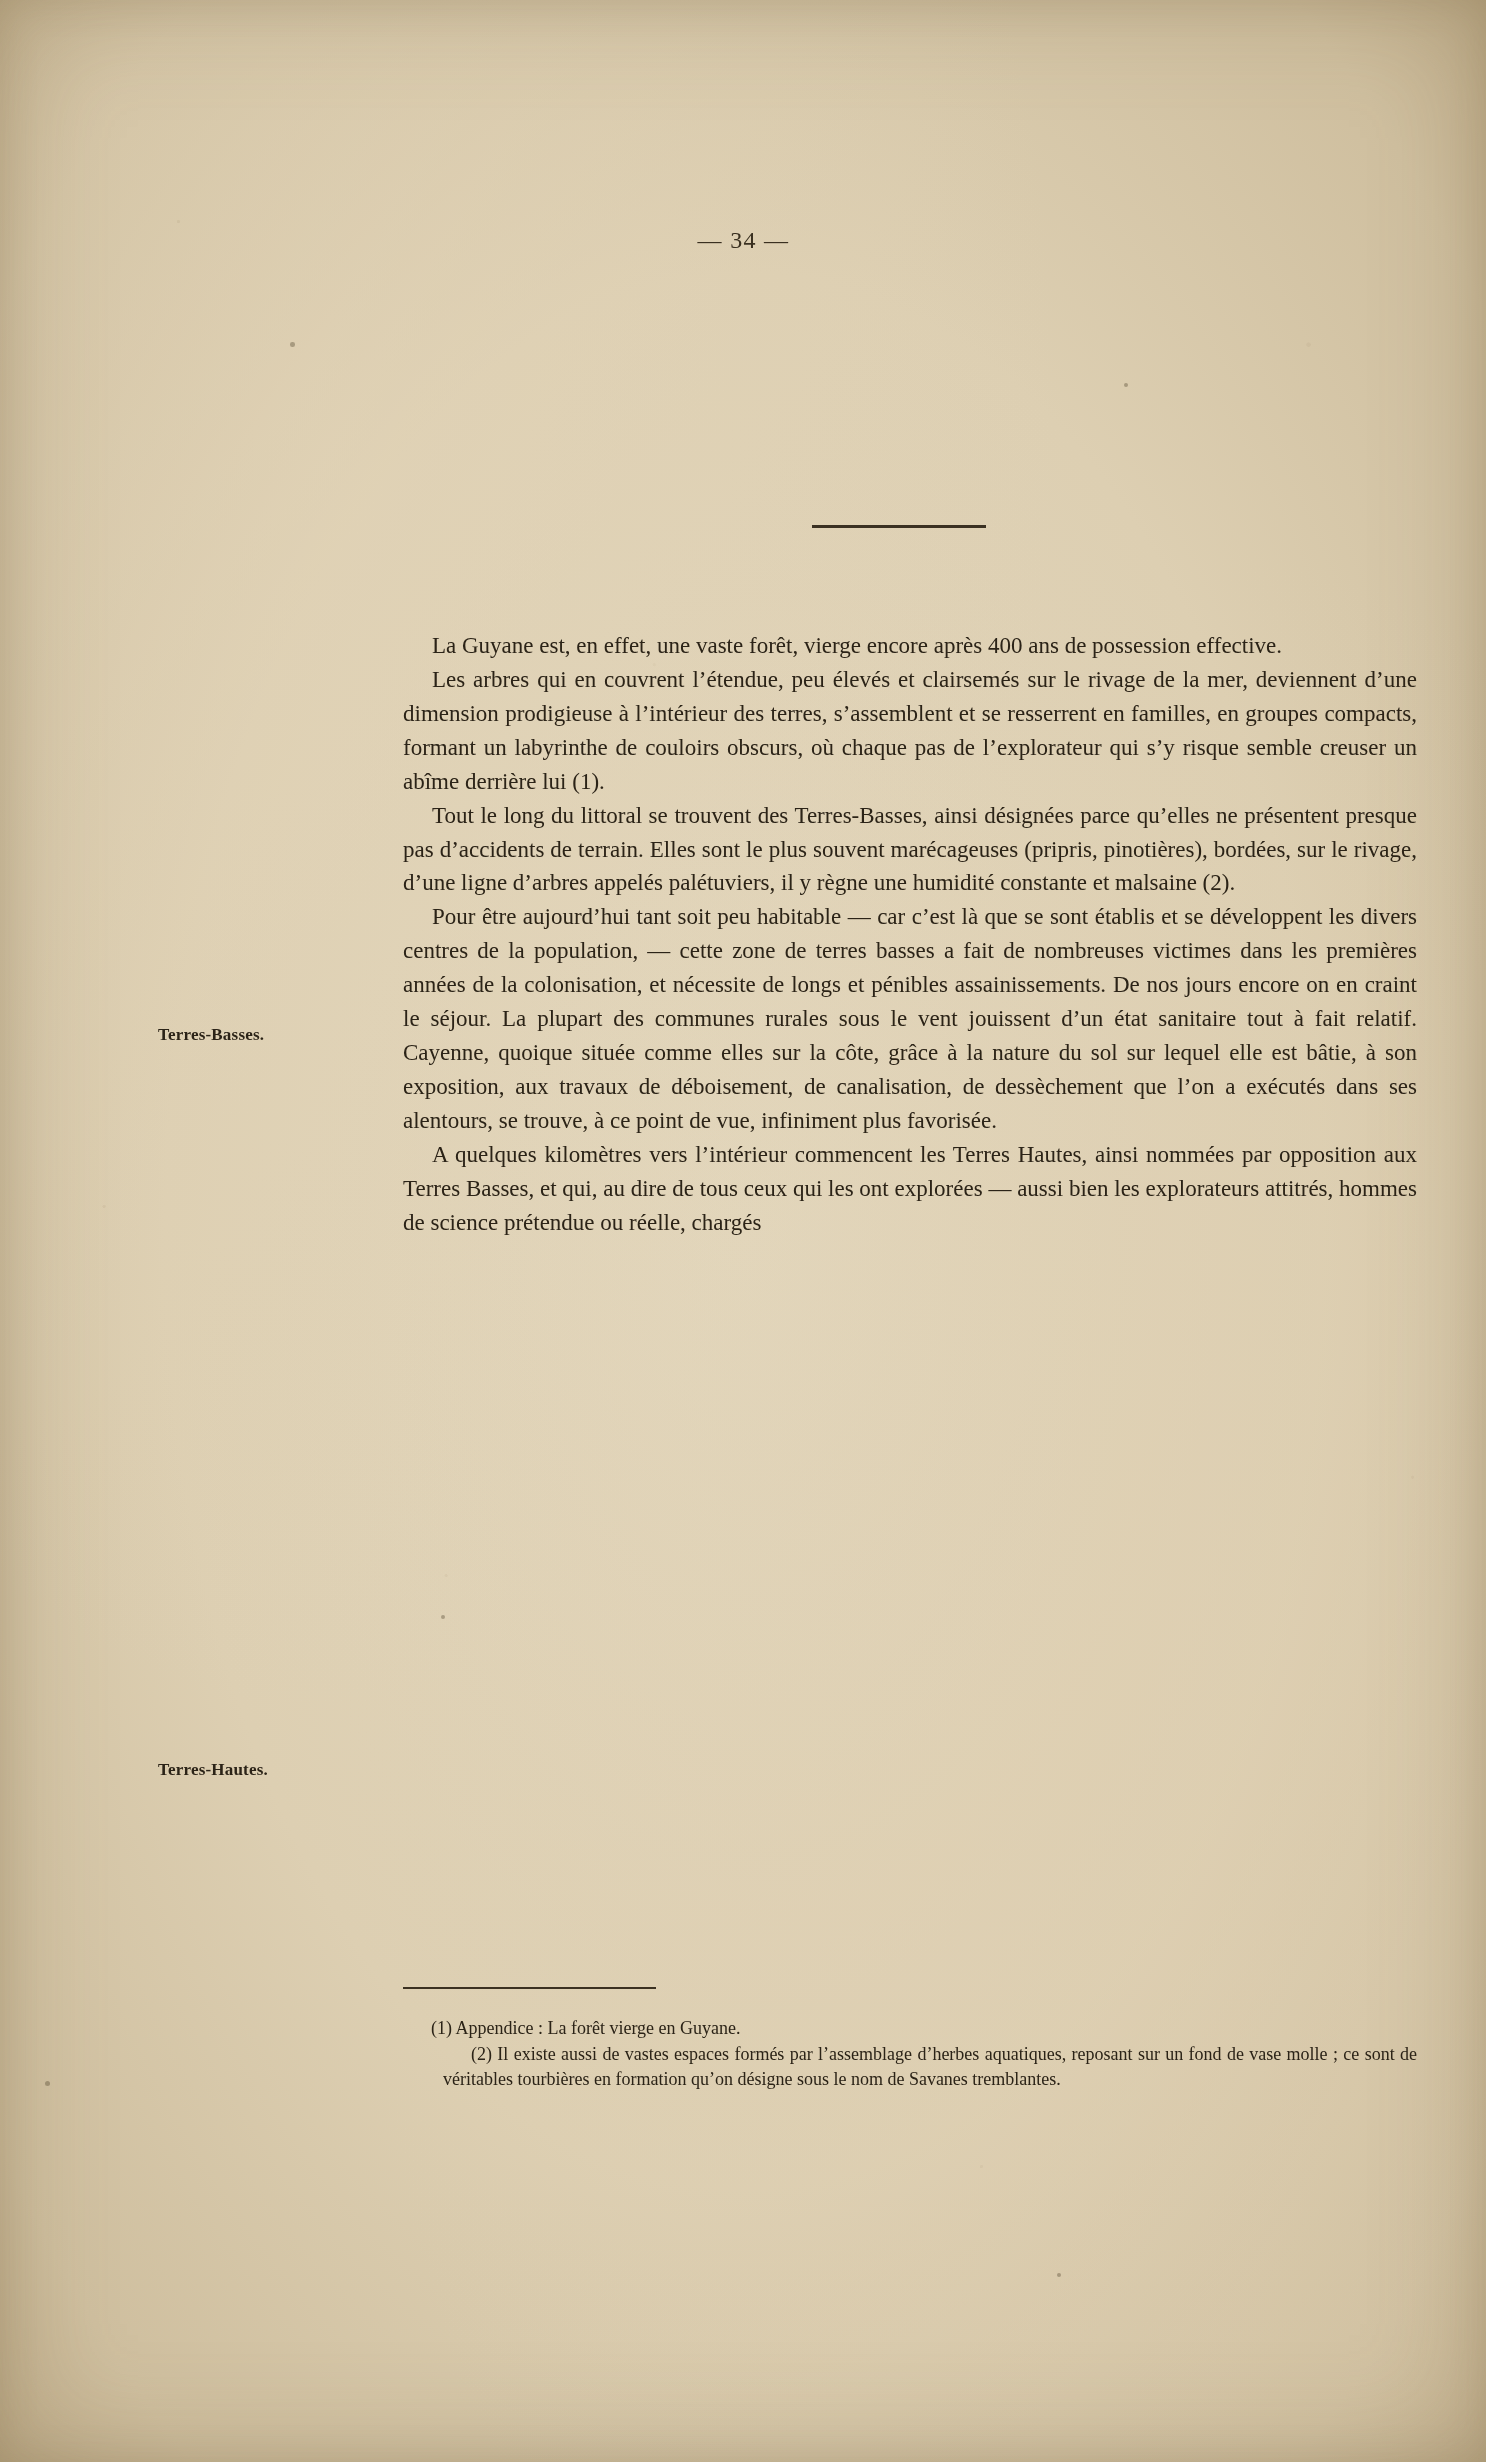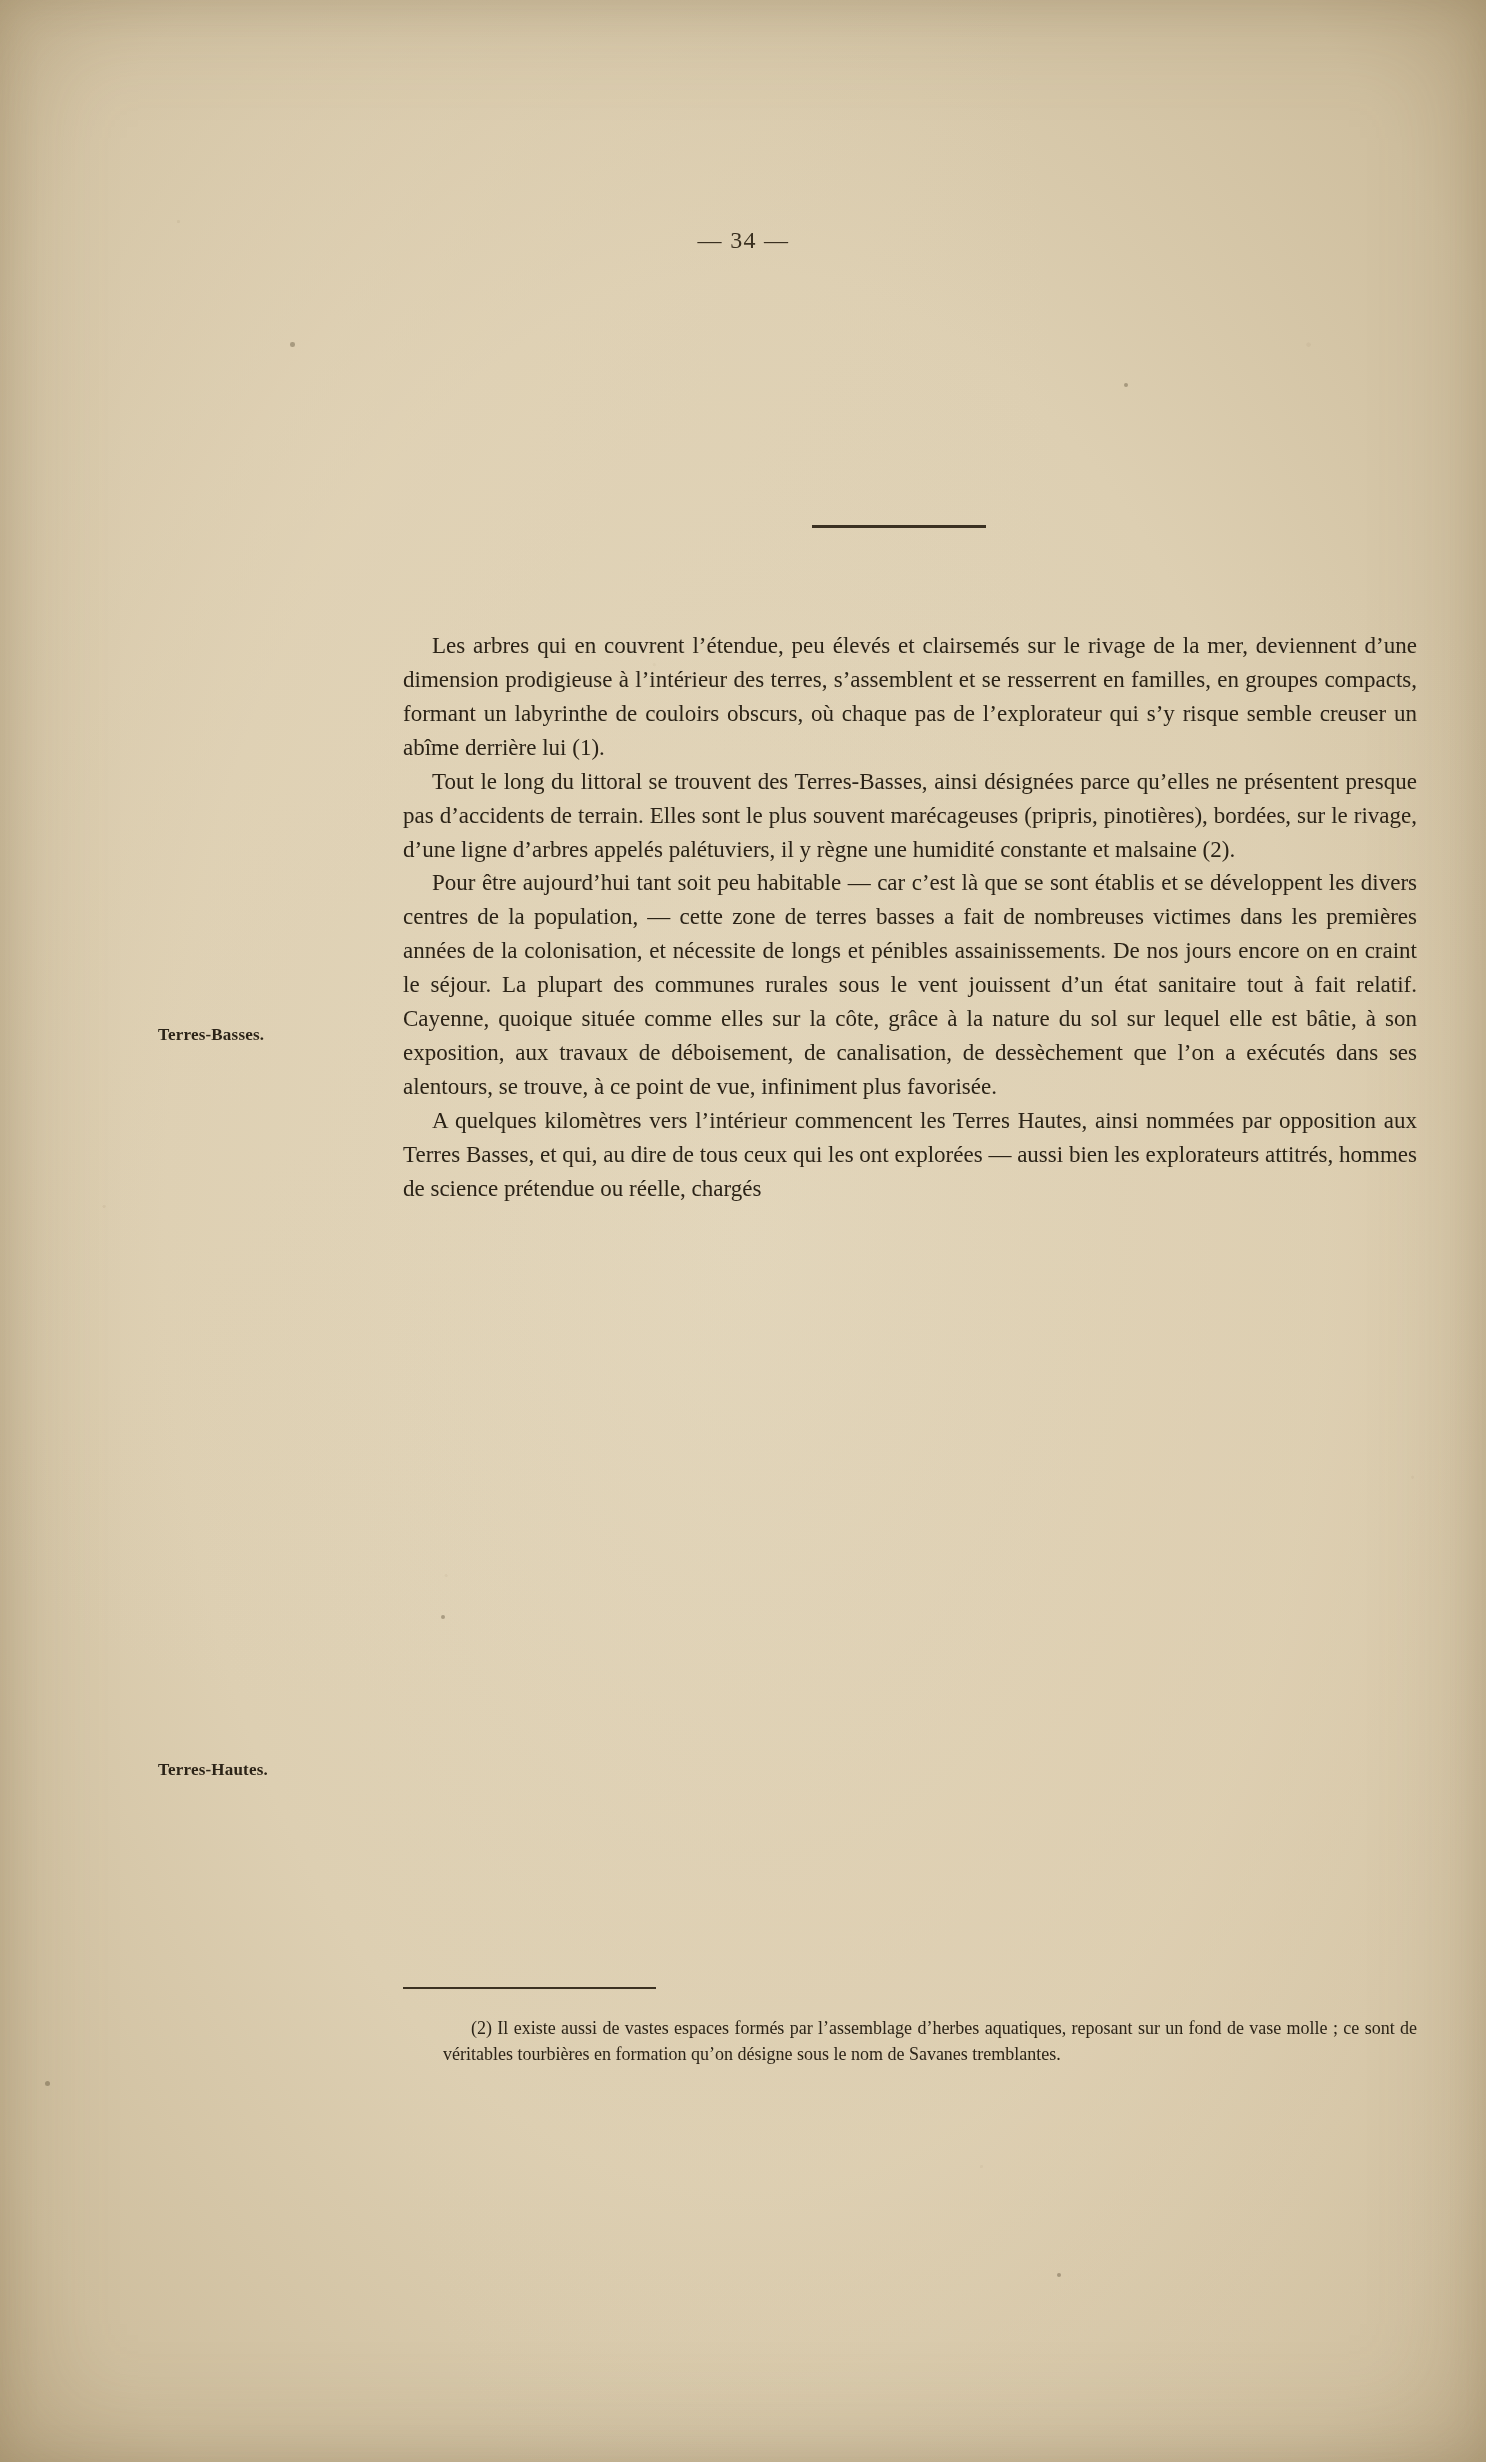--- a/index.html
+++ b/index.html
@@ -137,29 +137,31 @@
     <span>34</span>
     <span>—</span>
   </div>
 
   <div class="rule"></div>
 
   <div class="sidenote sn1">Terres-Basses.</div>
   <div class="sidenote sn2">Terres-Hautes.</div>
 
   <div class="body-col">
+    <p>La Guyane est, en effet, une vaste forêt, vierge encore après 400 ans de possession effective.</p>
     <p>Les arbres qui en couvrent l’étendue, peu élevés et clairsemés sur le rivage de la mer, deviennent d’une dimension prodigieuse à l’intérieur des terres, s’assemblent et se resserrent en familles, en groupes compacts, formant un labyrinthe de couloirs obscurs, où chaque pas de l’explorateur qui s’y risque semble creuser un abîme derrière lui (1).</p>
     <p>Tout le long du littoral se trouvent des Terres-Basses, ainsi désignées parce qu’elles ne présentent presque pas d’accidents de terrain. Elles sont le plus souvent marécageuses (pripris, pinotières), bordées, sur le rivage, d’une ligne d’arbres appelés palétuviers, il y règne une humidité constante et malsaine (2).</p>
     <p>Pour être aujourd’hui tant soit peu habitable — car c’est là que se sont établis et se développent les divers centres de la population, — cette zone de terres basses a fait de nombreuses victimes dans les premières années de la colonisation, et nécessite de longs et pénibles assainissements. De nos jours encore on en craint le séjour. La plupart des communes rurales sous le vent jouissent d’un état sanitaire tout à fait relatif. Cayenne, quoique située comme elles sur la côte, grâce à la nature du sol sur lequel elle est bâtie, à son exposition, aux travaux de déboisement, de canalisation, de dessèchement que l’on a exécutés dans ses alentours, se trouve, à ce point de vue, infiniment plus favorisée.</p>
     <p>A quelques kilomètres vers l’intérieur commencent les Terres Hautes, ainsi nommées par opposition aux Terres Basses, et qui, au dire de tous ceux qui les ont explorées — aussi bien les explorateurs attitrés, hommes de science prétendue ou réelle, chargés</p>
   </div>
 
   <div class="fn-rule"></div>
 
   <div class="footnotes">
+    <p>(1) Appendice : La forêt vierge en Guyane.</p>
     <p class="fn2">(2) Il existe aussi de vastes espaces formés par l’assemblage d’herbes aquatiques, reposant sur un fond de vase molle ; ce sont de véritables tourbières en formation qu’on désigne sous le nom de Savanes tremblantes.</p>
   </div>
 
   <span class="speck" style="left:290px;top:342px;width:4.5px;height:4.5px;"></span>
   <span class="speck" style="left:1124px;top:383px;width:3.8px;height:3.8px;"></span>
   <span class="speck" style="left:441px;top:1615px;width:3.8px;height:3.8px;"></span>
   <span class="speck" style="left:45px;top:2081px;width:5.1px;height:5.1px;"></span>
   <span class="speck" style="left:1057px;top:2273px;width:3.8px;height:3.8px;"></span>
 
   <div class="grain"></div>

